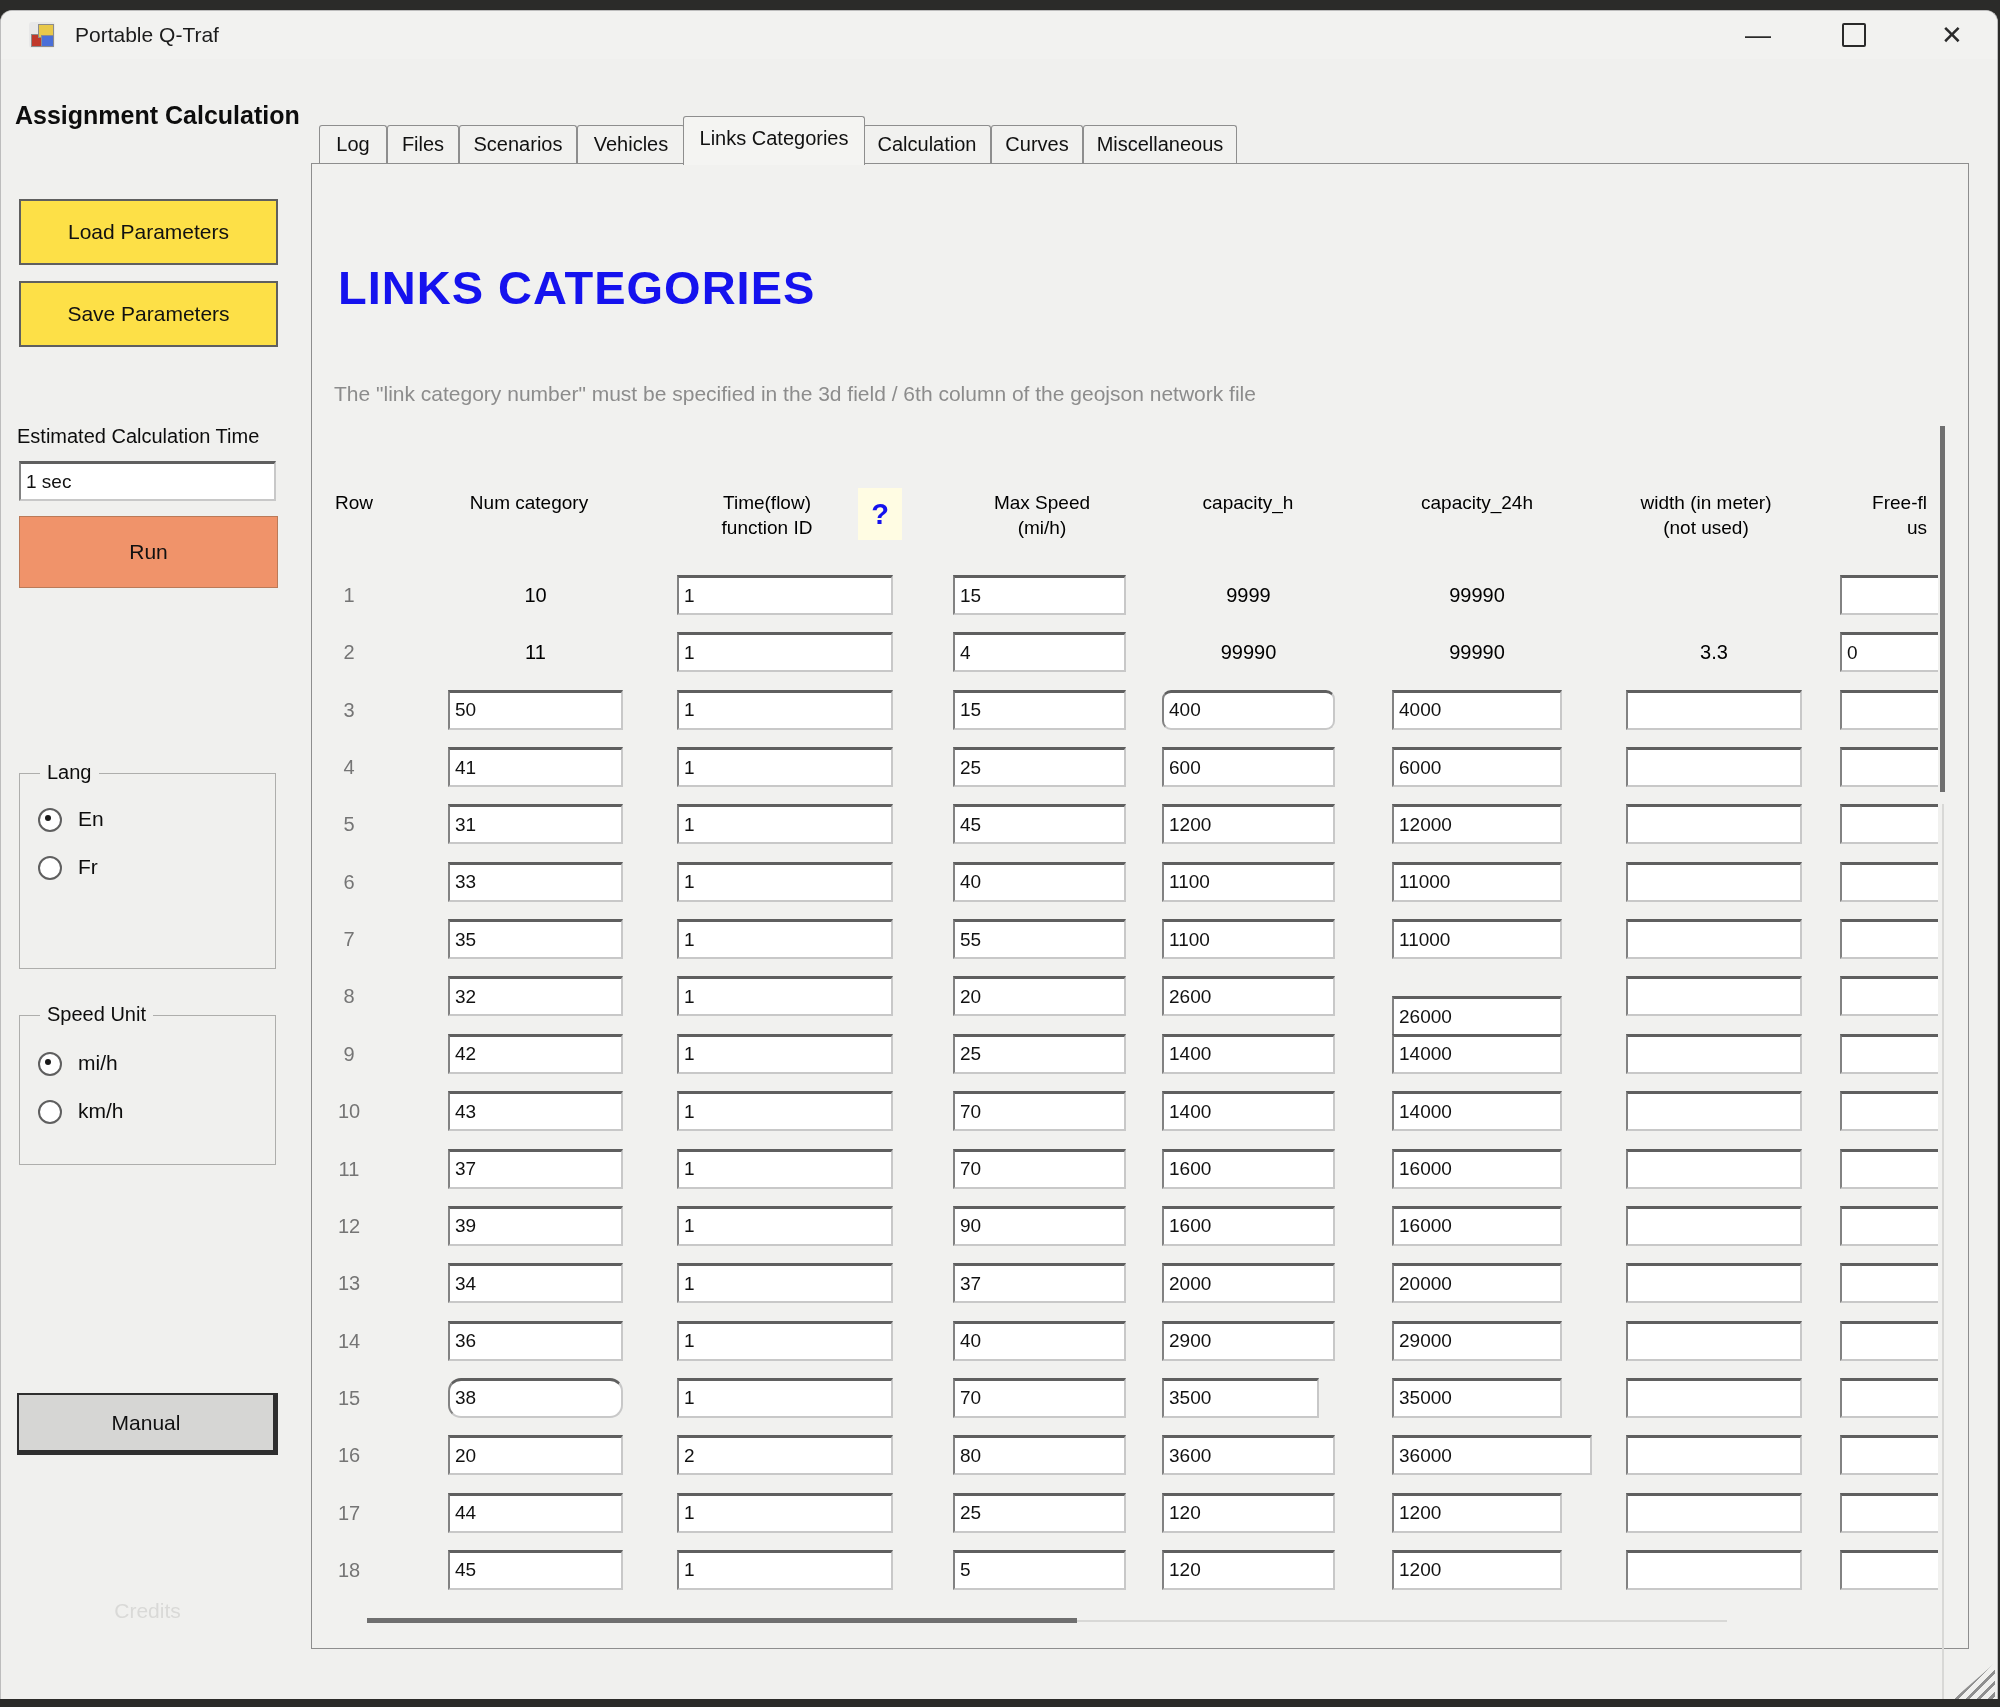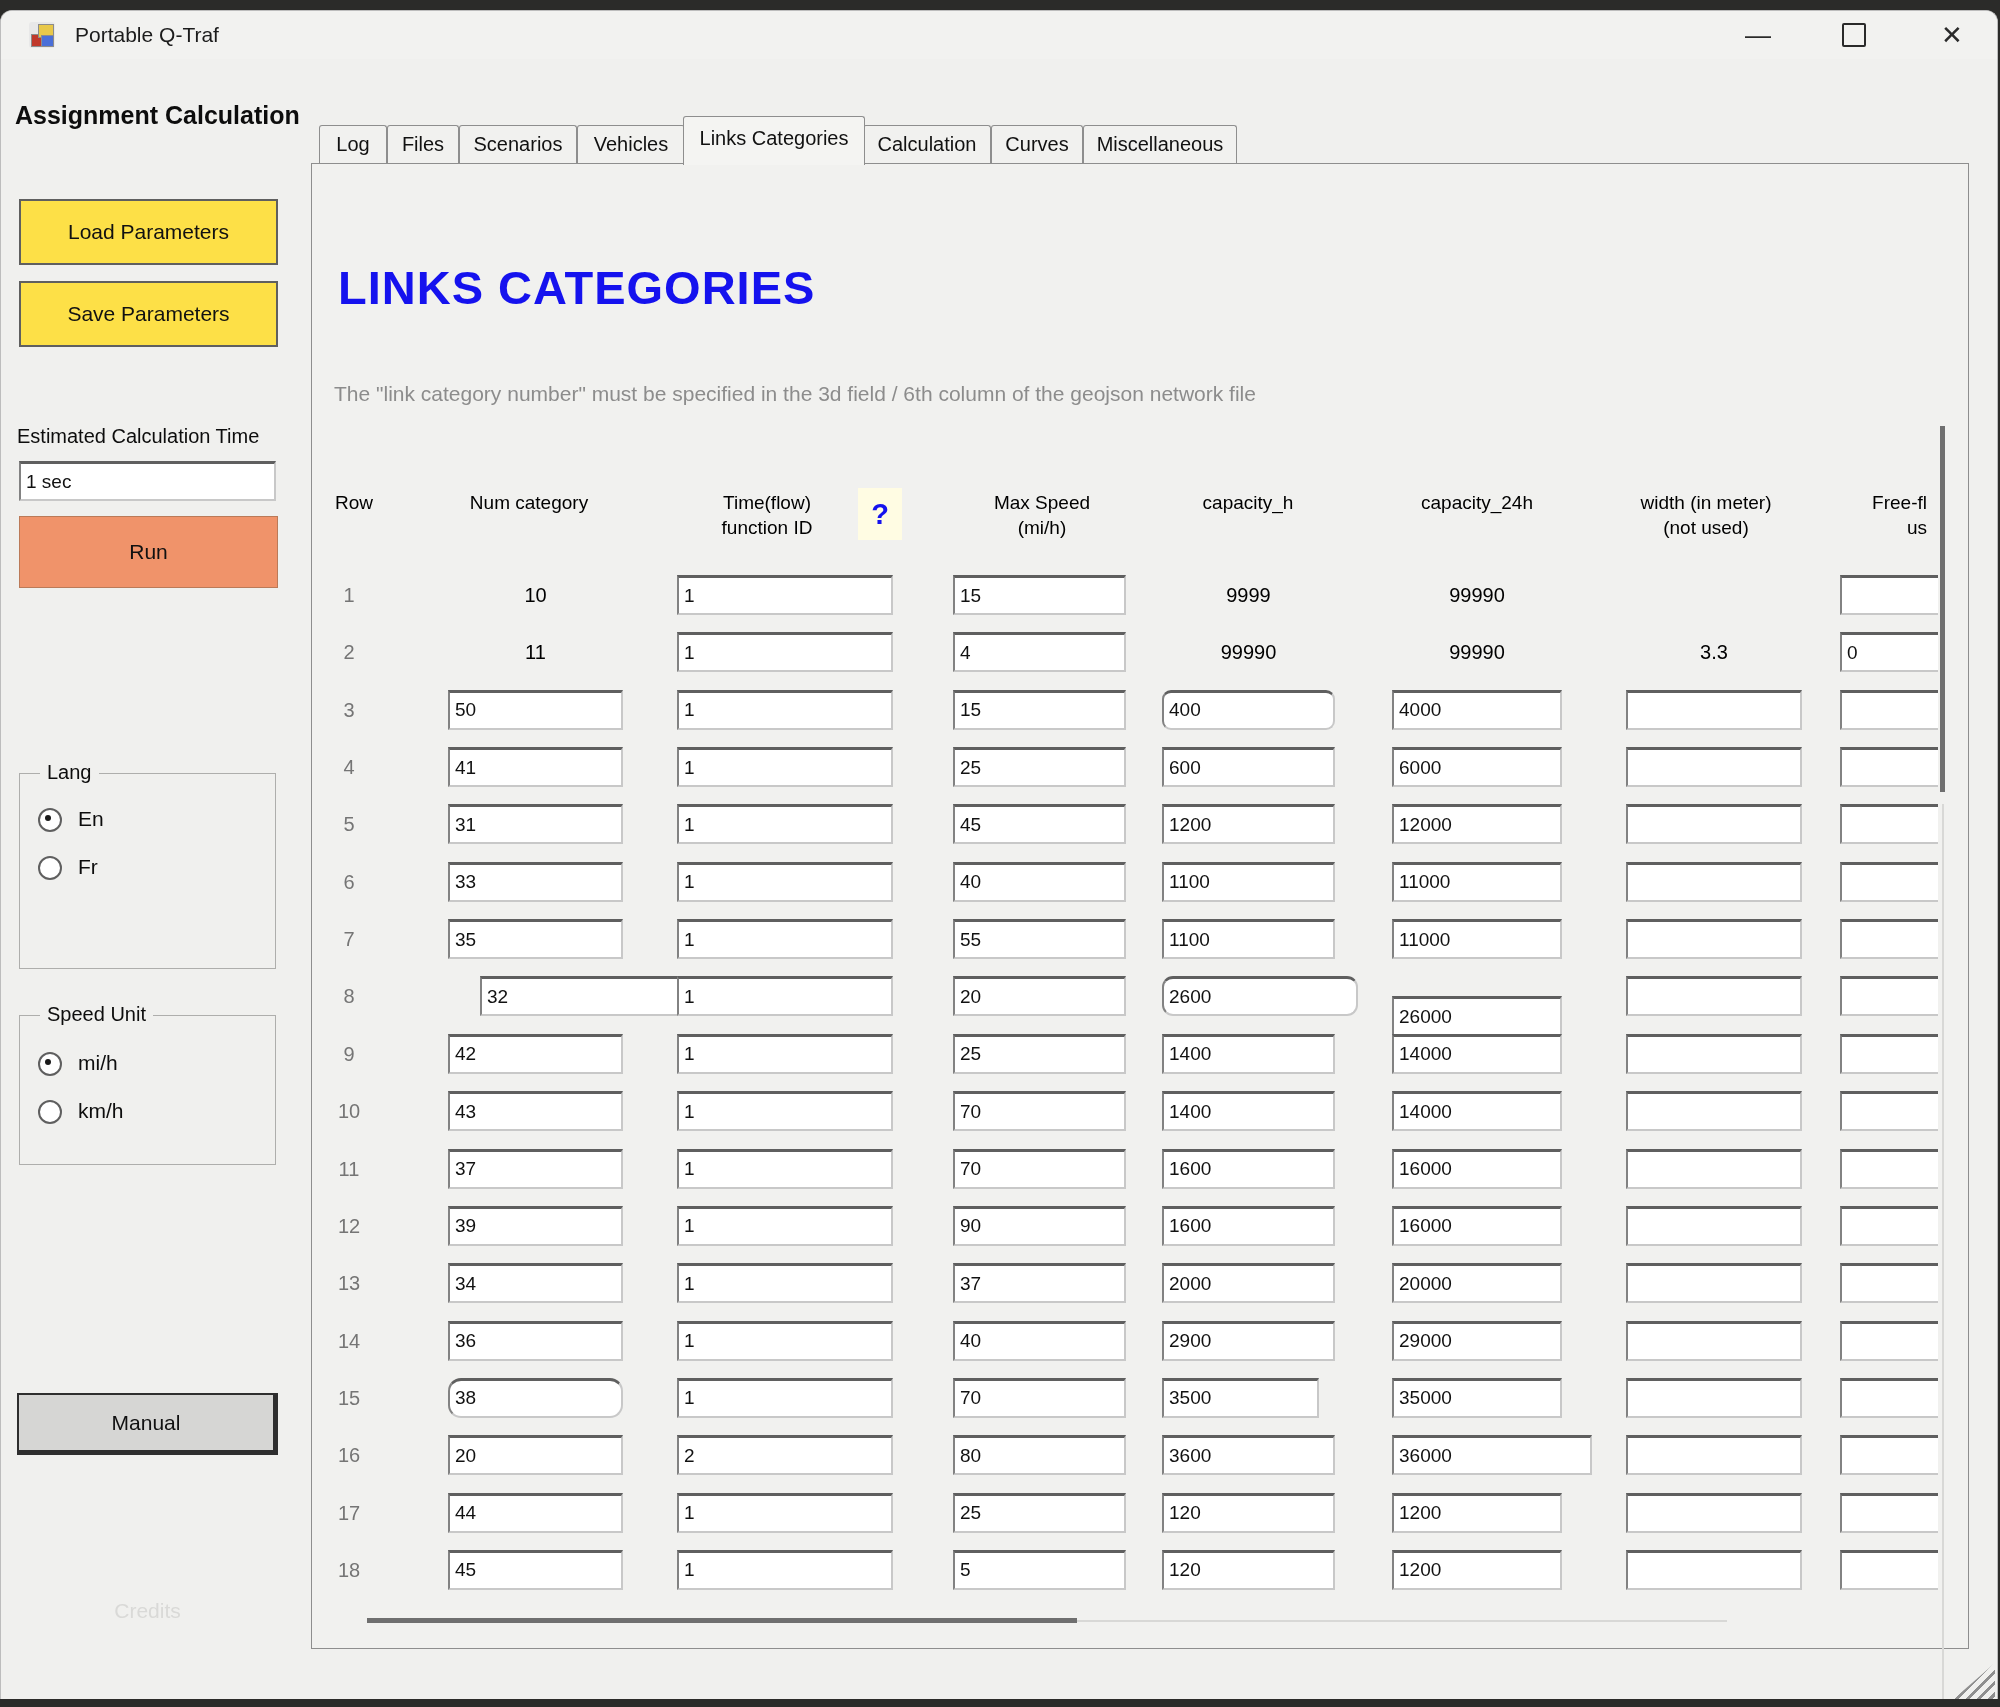--- a/index.html
+++ b/index.html
@@ -191,24 +191,24 @@
         <input class="tb" value="35" style="left: 136px; top: 755.1px; width: 175px;">
         <input class="tb" value="1" style="left: 365px; top: 755.1px; width: 216px;">
         <input class="tb" value="55" style="left: 641px; top: 755.1px; width: 173px;">
         <input class="tb" value="1100" style="left: 850px; top: 755.1px; width: 173px;">
         <input class="tb" value="11000" style="left: 1080px; top: 755.1px; width: 170px;">
         <input class="tb" style="left: 1314px; top: 755.1px; width: 176px;">
         <div class="ff-clip" style="left: 1528px; top: 755.1px;">
           <input class="tb" style="left: 0px; top: 0px; width: 130px;">
         </div>
         <div class="row-label" style="left: 7px; top: 812.45px;">8</div>
-        <input class="tb" value="32" style="left: 136px; top: 812.45px; width: 201px; margin-left: 32px;">
+        <input class="tb" value="32" style="left: 136px; top: 812.45px; width: 175px;">
         <input class="tb" value="1" style="left: 365px; top: 812.45px; width: 216px;">
         <input class="tb" value="20" style="left: 641px; top: 812.45px; width: 173px;">
-        <input class="tb" value="2600" style="left: 850px; top: 812.45px; width: 196px; border-radius: 11px;">
+        <input class="tb" value="2600" style="left: 850px; top: 812.45px; width: 173px;">
         <input class="tb" value="26000" style="left: 1080px; top: 812.45px; width: 170px; margin-top: 20px;">
         <input class="tb" style="left: 1314px; top: 812.45px; width: 176px;">
         <div class="ff-clip" style="left: 1528px; top: 812.45px;">
           <input class="tb" style="left: 0px; top: 0px; width: 130px;">
         </div>
         <div class="row-label" style="left: 7px; top: 869.8px;">9</div>
         <input class="tb" value="42" style="left: 136px; top: 869.8px; width: 175px;">
         <input class="tb" value="1" style="left: 365px; top: 869.8px; width: 216px;">
         <input class="tb" value="25" style="left: 641px; top: 869.8px; width: 173px;">
         <input class="tb" value="1400" style="left: 850px; top: 869.8px; width: 173px;">

